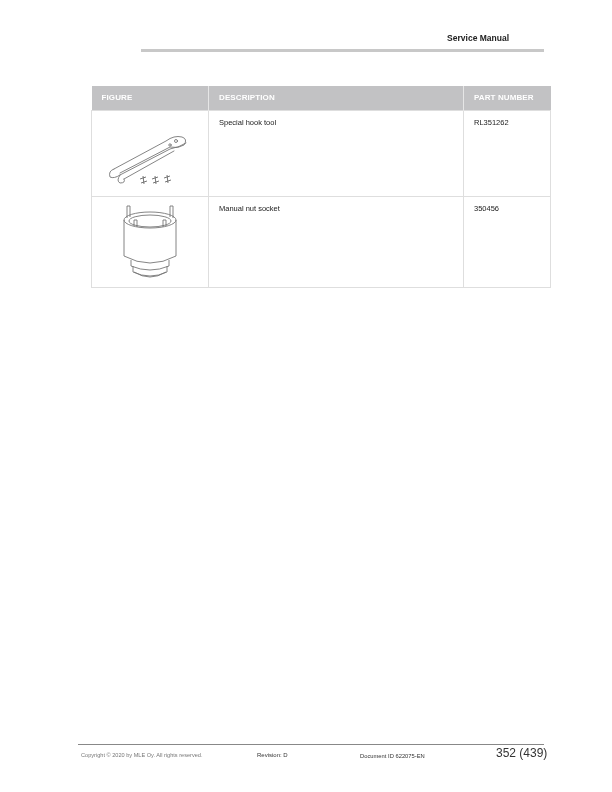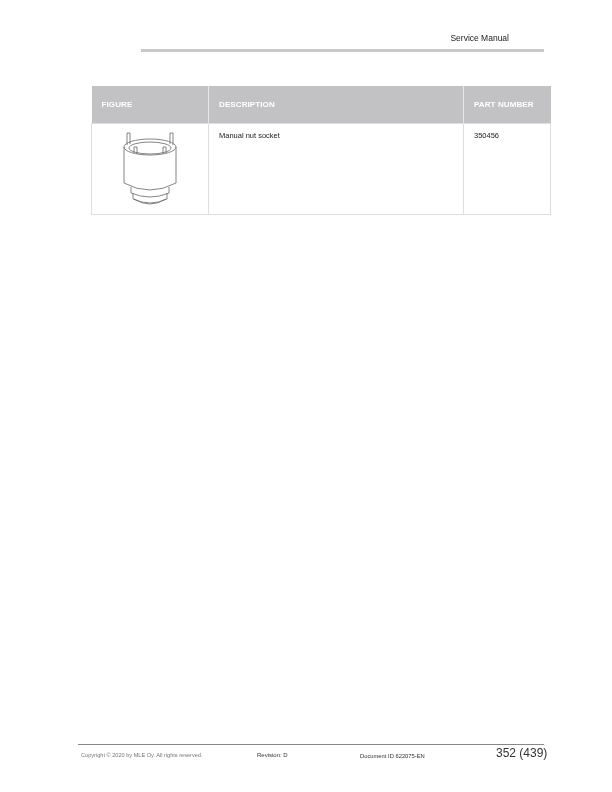--- a/index.html
+++ b/index.html
@@ -1,35 +1,35 @@
 <!DOCTYPE html>
 <html><head>
   <meta charset="utf-8">
   <style>
     * { margin: 0; padding: 0; box-sizing: border-box; }
     html, body { width: 612px; height: 792px; background: #ffffff; }
     body { position: relative; font-family: "Liberation Sans", sans-serif; color: #222; overflow: hidden; }
 
     .header-title {
       position: absolute; top: 33px; right: 103px;
-      font-size: 8.5px; font-weight: normal; color: #222;
+      font-size: 8.5px; font-weight: bold; color: #222;
     }
     .header-rule {
       position: absolute; top: 49px; left: 141px; width: 403px; height: 3px;
       background: #c8c8c8;
     }
 
     table.parts {
       position: absolute; top: 86px; left: 91px; width: 459px;
       border-collapse: collapse; table-layout: fixed;
     }
     table.parts th {
       background: #c2c2c4; color: #ffffff; font-weight: bold;
       font-size: 8px; text-align: left; padding: 0 10px;
-      height: 37px; vertical-align: middle; letter-spacing: 0.1px;
+      height: 24px; vertical-align: middle; letter-spacing: 0.1px;
       border-right: 1px solid #e6e6e6;
     }
     table.parts th:last-child { border-right: none; }
     table.parts td {
       border: 1px solid #dedede; vertical-align: top;
       font-size: 7.5px; color: #222; padding: 7px 10px;
     }
     table.parts td.fig { padding: 0; text-align: center; vertical-align: middle; }
     col.c1 { width: 117px; }
     col.c2 { width: 255px; }
@@ -67,20 +67,46 @@
       <col class="c3">
     </colgroup>
   <thead>
     <tr>
       <th>FIGURE</th>
       <th>DESCRIPTION</th>
       <th>PART NUMBER</th>
     </tr>
   </thead>
   <tbody>
+    <tr class="r1">
+      <td class="fig">
+        <svg width="100" height="70" viewBox="0 0 100 70">
+          <g fill="none" stroke="#777" stroke-width="0.9" stroke-linecap="round">
+
+            <path d="M14 52 L66 24 Q74 18 82 20 Q88 22 84 28 Q78 32 70 30 L20 56"></path>
+
+            <path d="M20 58 L70 32 Q80 30 86 26"></path>
+            <path d="M24 62 L74 34"></path>
+
+            <path d="M14 52 Q8 54 10 60 Q14 62 20 58"></path>
+            <path d="M20 58 Q16 64 20 66 Q26 66 24 62"></path>
+            <circle cx="76" cy="24" r="1.5"></circle>
+            <circle cx="70" cy="28" r="1.2"></circle>
+          </g>
+
+          <g fill="none" stroke="#666" stroke-width="0.9">
+            <path d="M40 62 L46 60 M41 66 L47 64 M43 59 L44 67"></path>
+            <path d="M52 62 L58 60 M53 66 L59 64 M55 59 L56 67"></path>
+            <path d="M64 61 L70 59 M65 65 L71 63 M67 58 L68 66"></path>
+          </g>
+        </svg>
+      </td>
+      <td>Special hook tool</td>
+      <td>RL351262</td>
+    </tr>
     <tr class="r2">
       <td class="fig">
         <svg width="70" height="85" viewBox="0 0 70 85">
           <g fill="none" stroke="#777" stroke-width="0.9">
 
             <ellipse cx="35" cy="22" rx="26" ry="8"></ellipse>
             <ellipse cx="35" cy="23" rx="21" ry="6"></ellipse>
 
             <path d="M12 20 L12 8 L15 8 L15 19"></path>
             <path d="M55 19 L55 8 L58 8 L58 20"></path>

